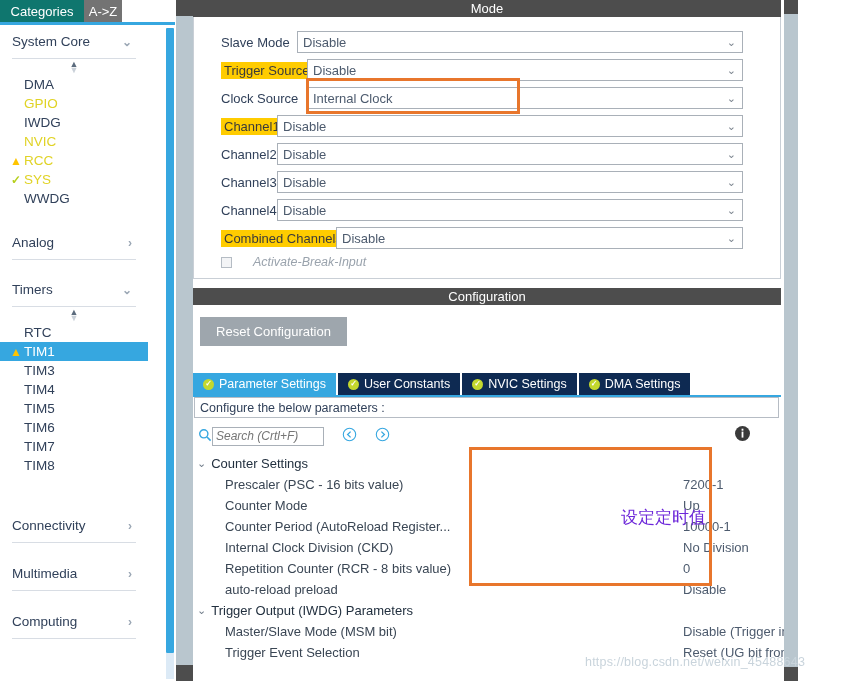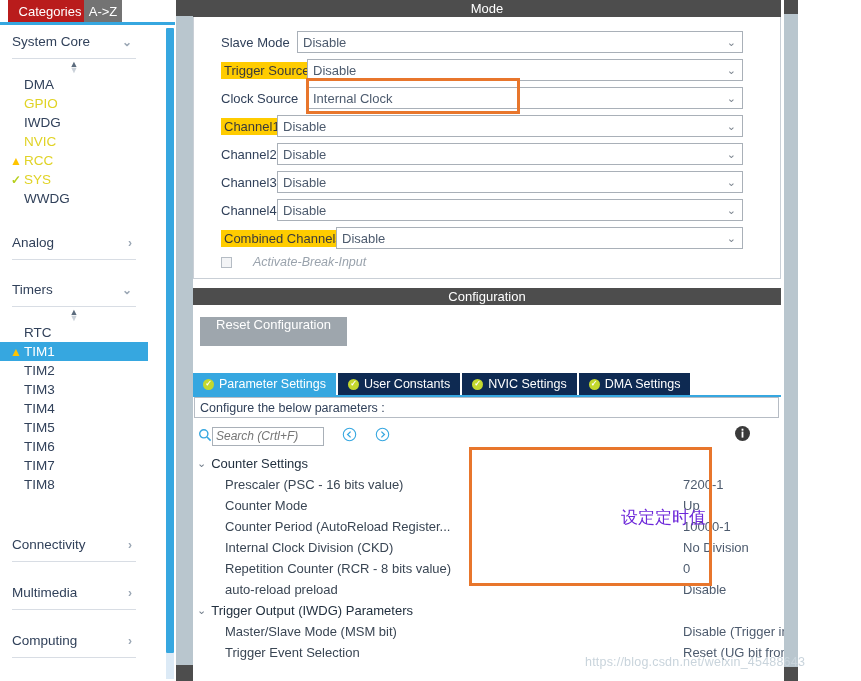--- a/index.html
+++ b/index.html
@@ -19,21 +19,21 @@
     position: absolute; left: 0; top: 0; width: 175px; height: 681px;
     background: #ffffff;
   }
   .tabrow { position: absolute; left: 0; top: 0; height: 22px; width: 175px; }
   .cat-tab {
     position: absolute; top: 0; height: 22px;
     color: #ffffff; font-size: 13px;
     display: flex; align-items: center; justify-content: center;
     cursor: default;
   }
-  .cat-tab.active { left: 8px; width: 84px; background: #b91c1c; }
+  .cat-tab.active { left: 0; width: 84px; background: #0f766e; }
   .cat-tab.inactive { left: 84px; width: 38px; background: #737373; }
   .tab-underline { position:absolute; left:0; top:22px; width:175px; height:3px; background:#36a7e0; }
 
   #sideinner {
     position:absolute; left: 0; top: 25px; width: 148px; height: 656px;
     background: #ffffff; overflow: hidden;
   }
   .sec {
     position: relative; margin: 0 12px; height: 34px;
     display: flex; align-items: center; justify-content: space-between;
@@ -116,21 +116,21 @@
 
   
   #cfg-panel { position:absolute; left:193px; top:288px; width:588px; height:393px; }
   #cfg-body {
     position:absolute; left:0; top:17px; width:588px; height:376px;
     background:#ffffff;
   }
   #reset-btn {
     position:absolute; left:7px; top:12px; width:147px; height:29px;
     background:#9ea6ad; color:#ffffff; font-size:13px;
-    display:flex; align-items:flex-start; justify-content:center;
+    display:flex; align-items:center; justify-content:center;
   }
   #tabs { position:absolute; left:0; top:68px; height:22px; display:flex; gap:2px; }
   .ctab {
     height:22px; display:flex; align-items:center; gap:5px;
     padding: 0 10px; font-size:12.5px; color:#ffffff; background:#0e2a52;
   }
   .ctab.active { background:#36a7e0; }
   .tick-badge {
     width:11px; height:11px; border-radius:50%; background:#c4d82e;
     display:flex; align-items:center; justify-content:center;
@@ -243,23 +243,20 @@
         <i class="up">▲</i>
         <i class="dn">▼</i>
       </div>
       <div class="items">
         <div class="item">
           <span>RTC</span>
         </div>
         <div class="item sel" style="width:153px;">
           <span class="badge warn-tri">▲</span>
           <span>TIM1</span>
-        </div>
-        <div class="item">
-          <span>TIM2</span>
         </div>
         <div class="item">
           <span>TIM3</span>
         </div>
         <div class="item">
           <span>TIM4</span>
         </div>
         <div class="item">
           <span>TIM5</span>
         </div>

